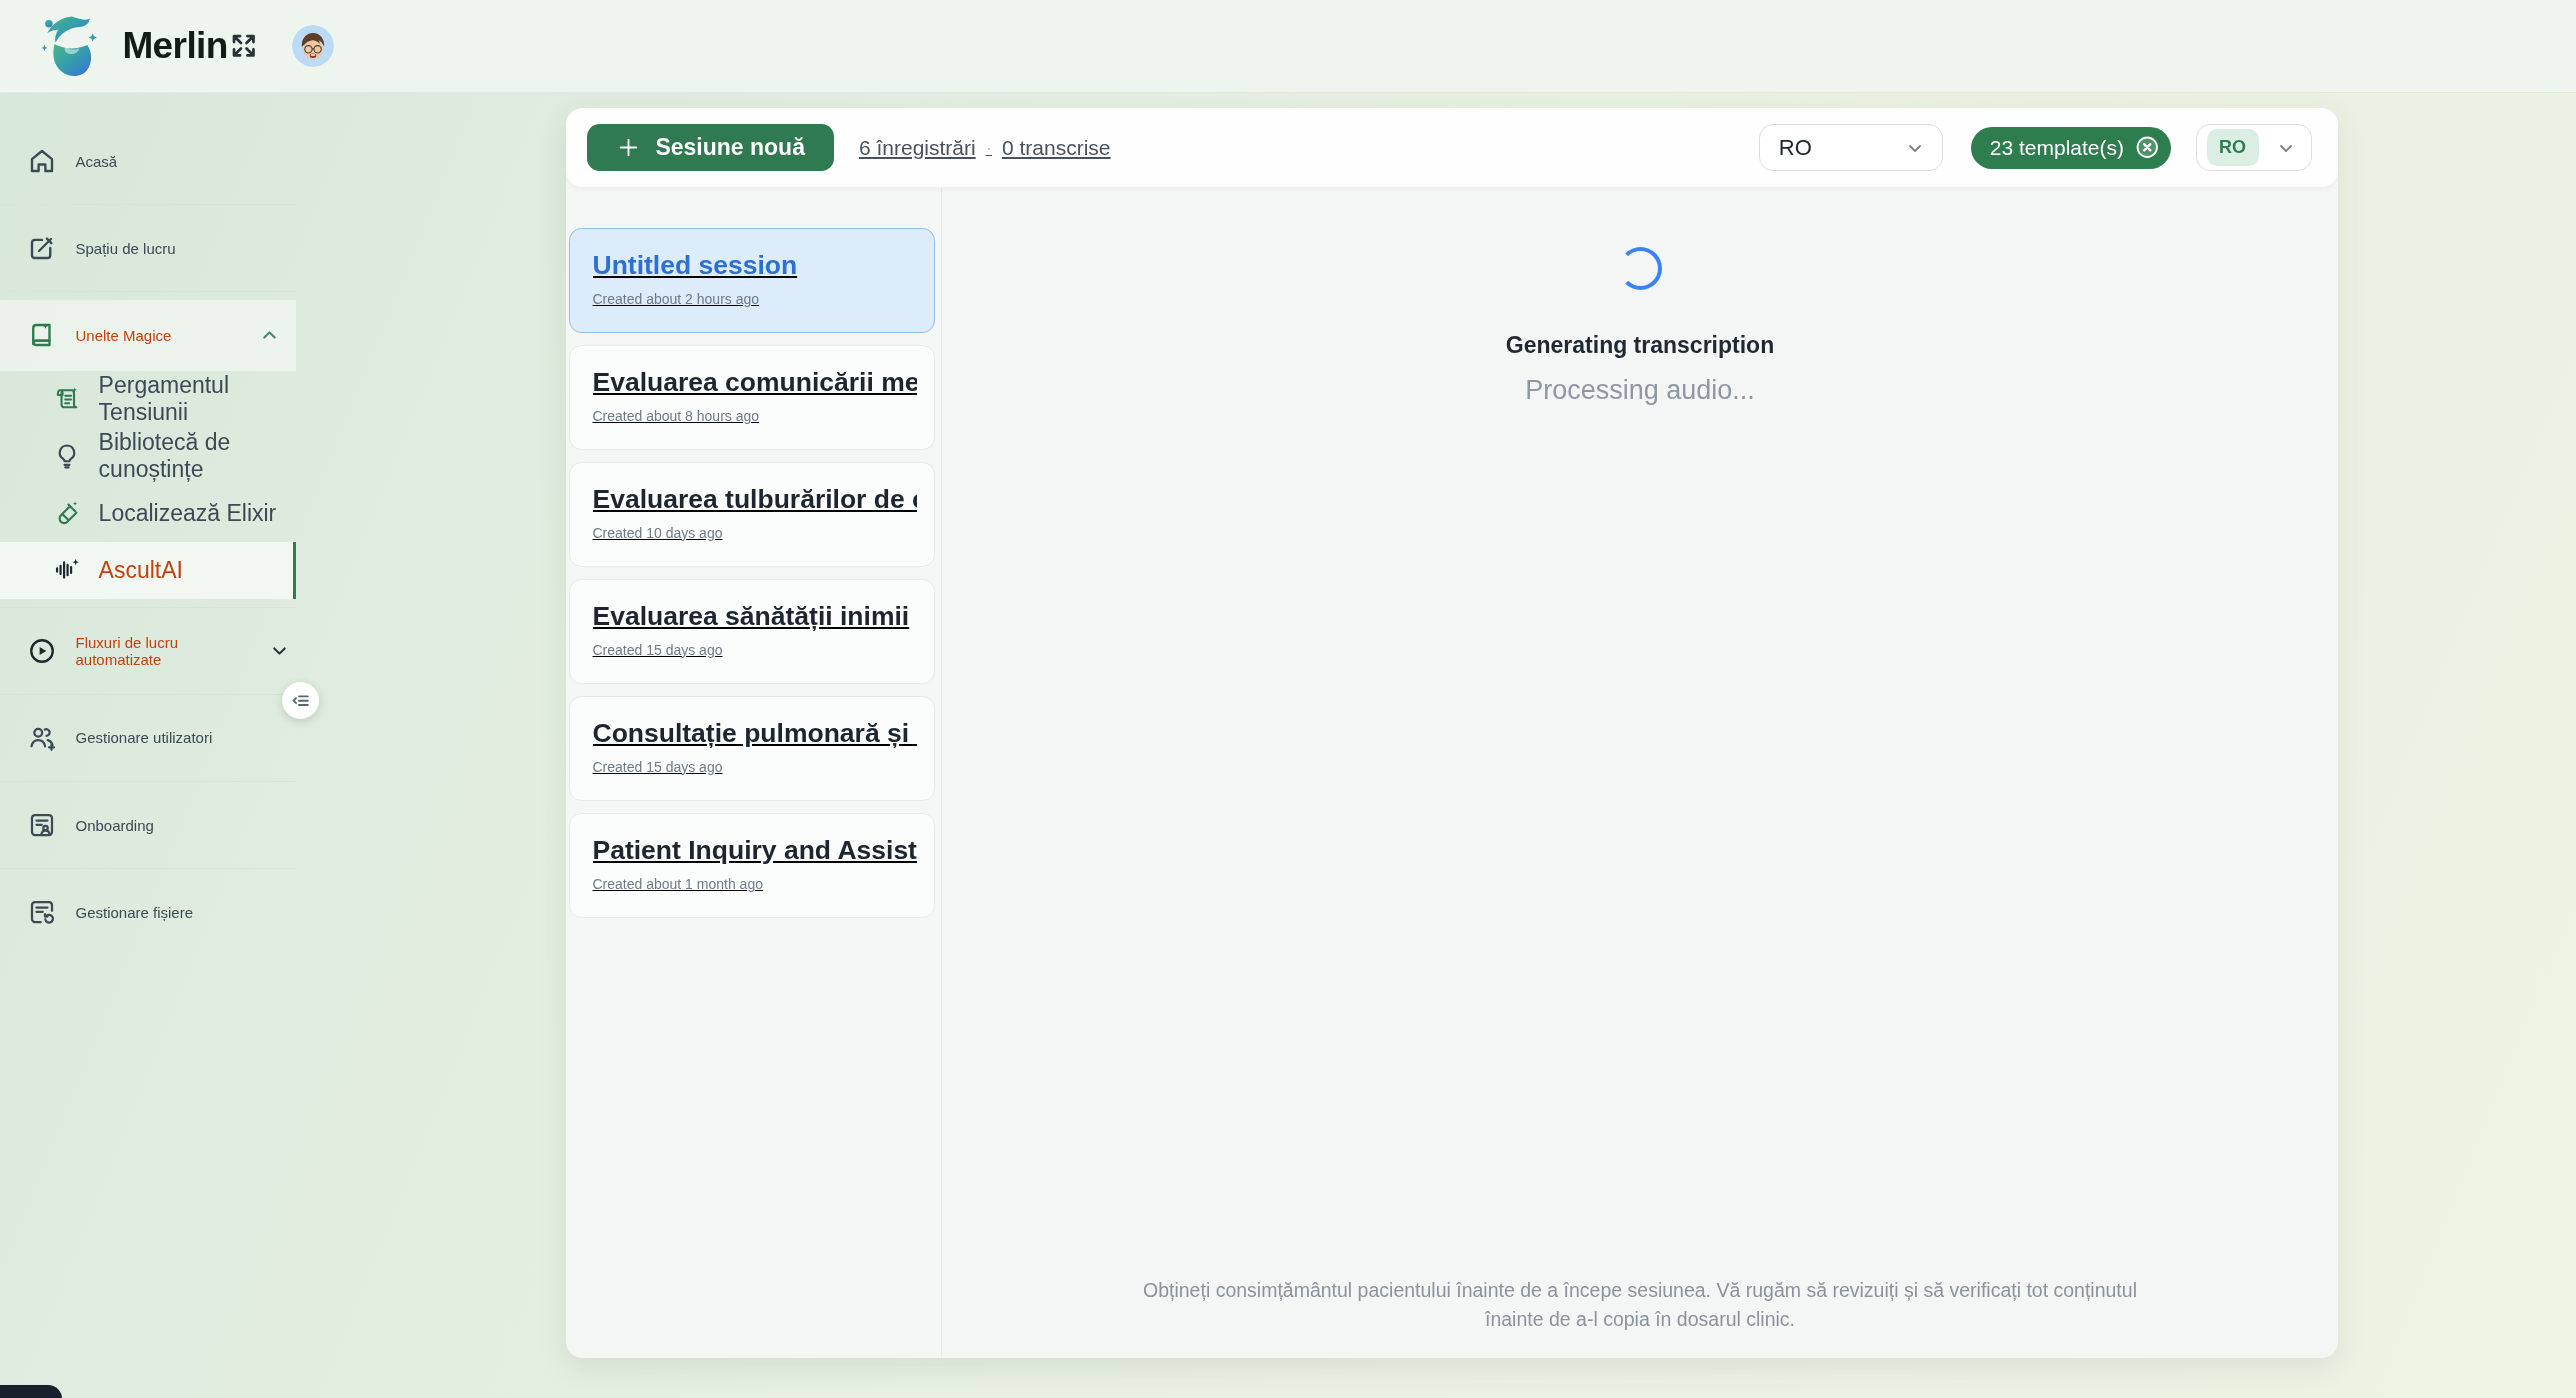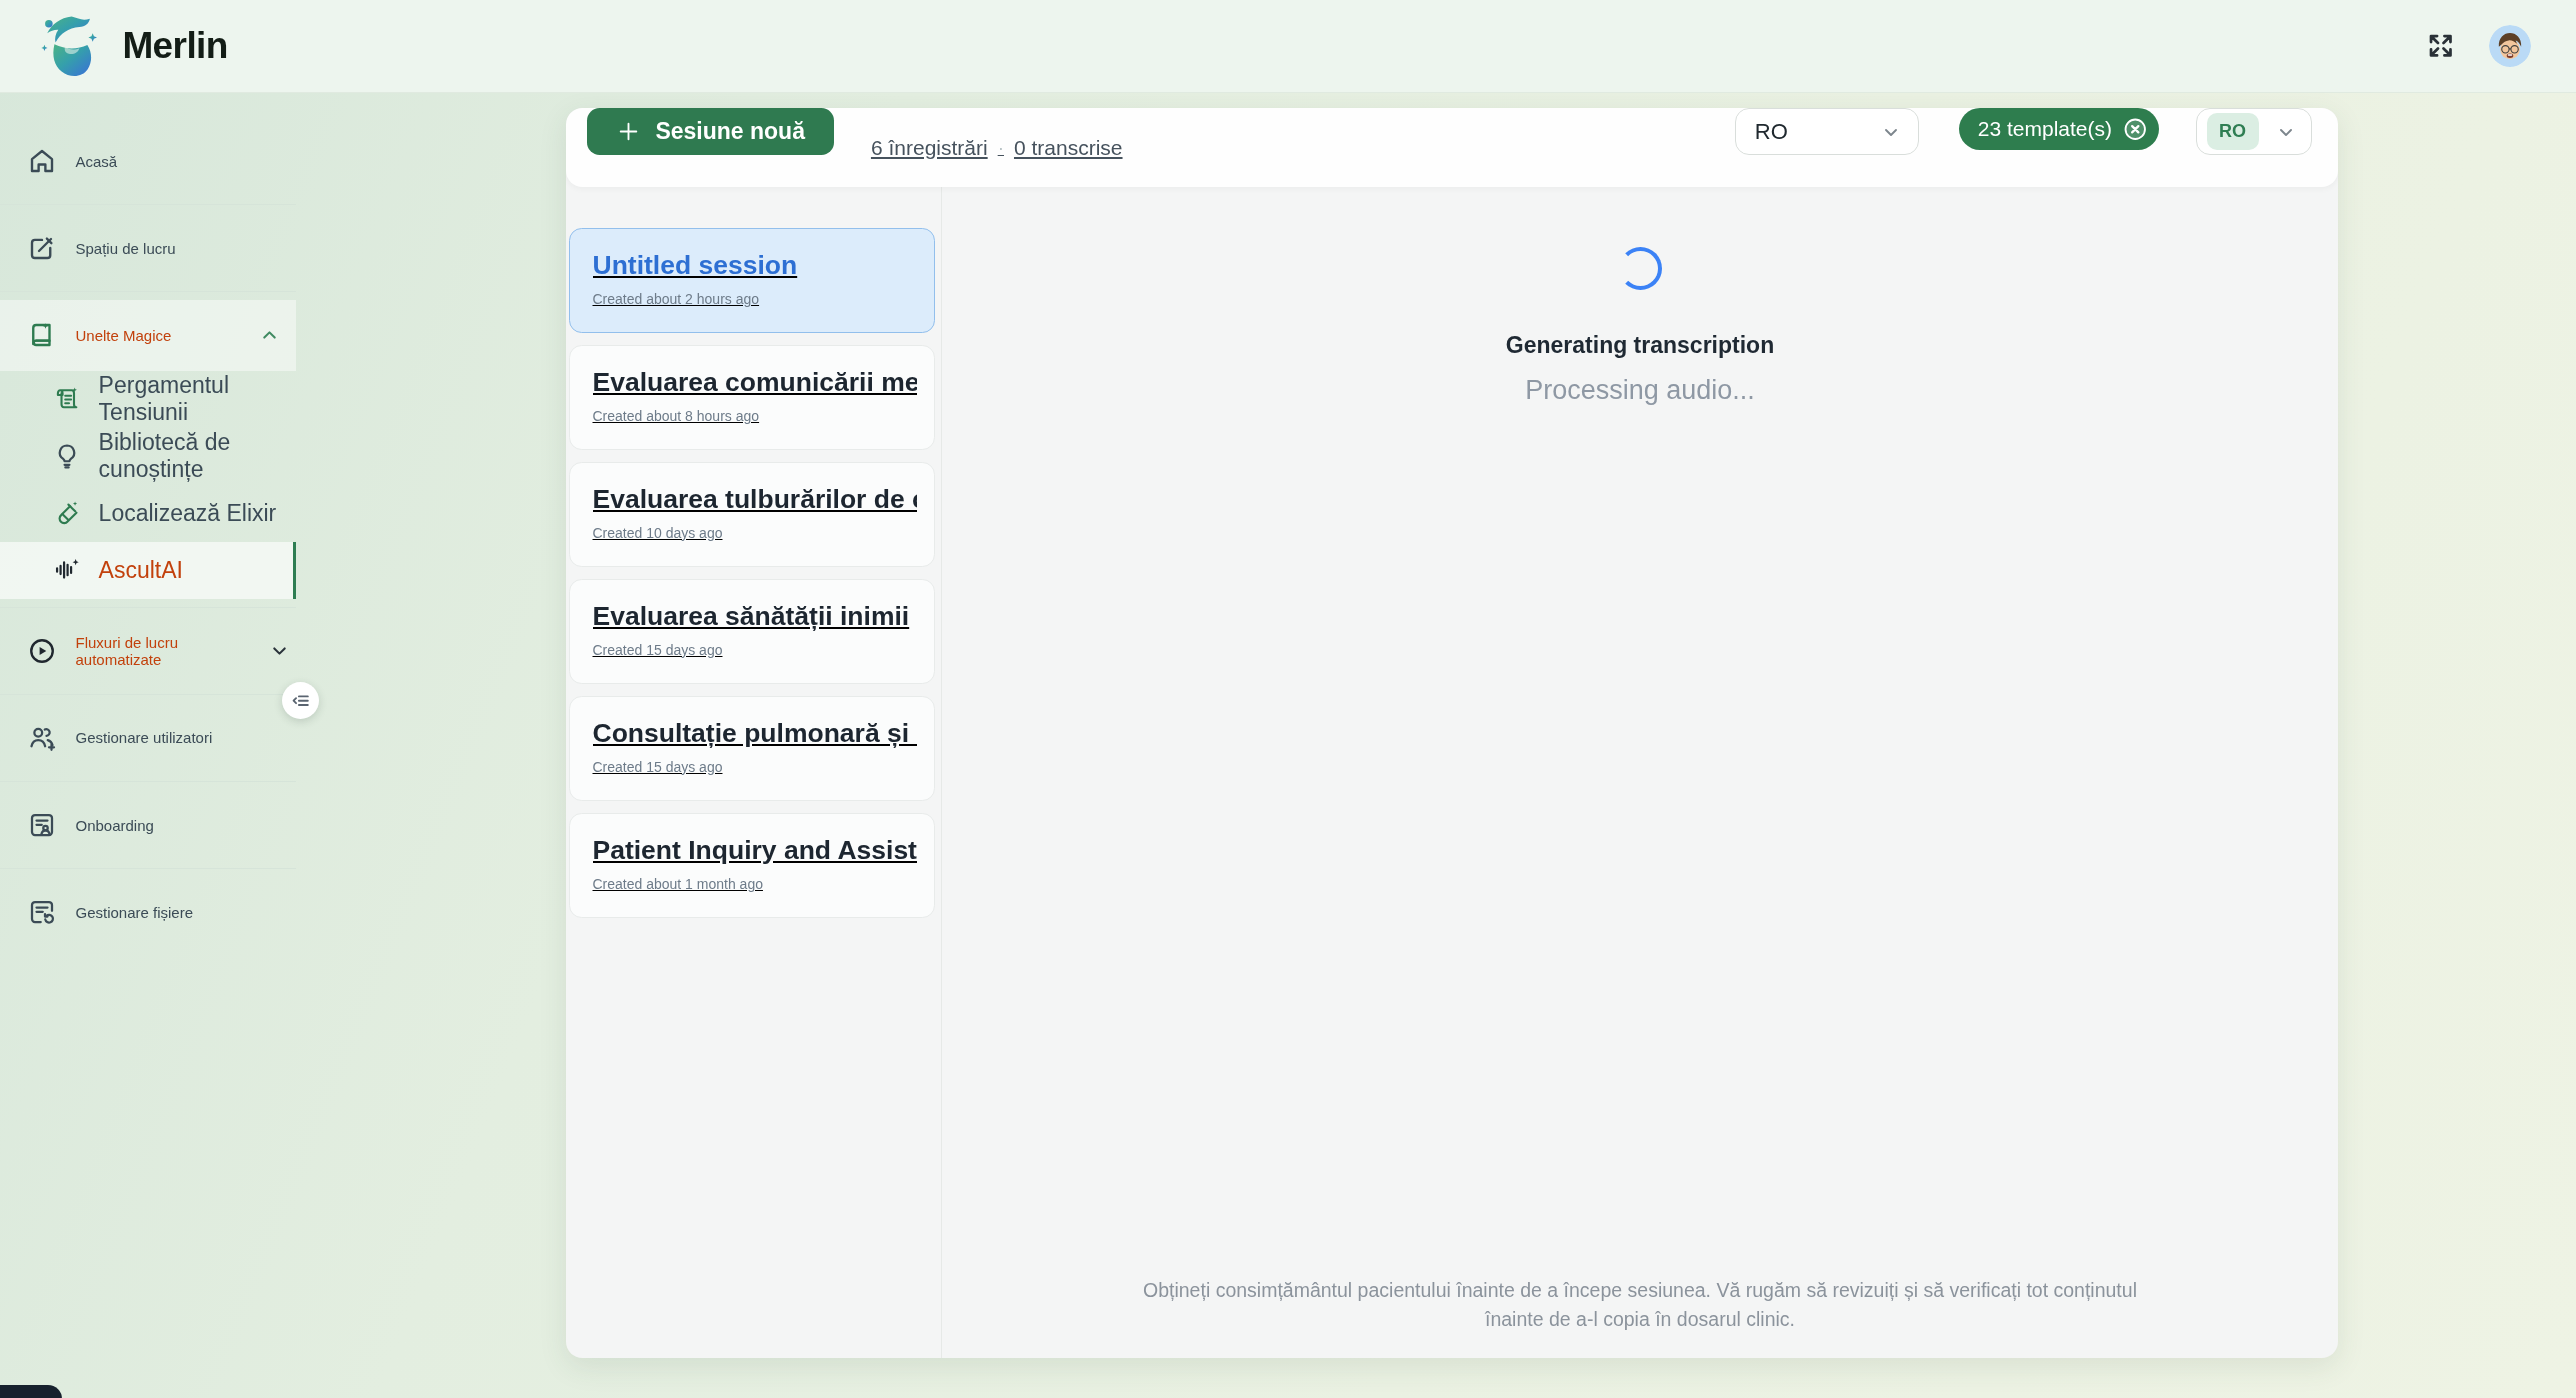--- a/index.html
+++ b/index.html
@@ -6,21 +6,21 @@
   body{
     width:2576px;height:1399px;overflow:hidden;position:relative;
     background:linear-gradient(112deg,#d7e7da 0%,#e3eee0 30%,#eaf1e2 62%,#eef3e4 100%);
     font-family:"Liberation Sans", sans-serif;
     -webkit-font-smoothing:antialiased;
   }
   
   .app-header{
     position:absolute;top:0;left:0;right:0;height:93px;
     background:#edf5ee;border-bottom:0.6px solid #e0eae0;
-    display:flex;align-items:center;justify-content:space-between;
+    display:flex;align-items:center;
     padding:0 45px 0 35px;box-sizing:border-box;z-index:5;
   }
   .logo-wrap{display:flex;align-items:center;gap:16.4px;}
   .logo-wrap svg{width:71px;height:71px;}
   .app-name{font-size:37px;font-weight:700;color:#131d16;letter-spacing:-0.6px;}
   .header-right{display:flex;align-items:center;gap:33px;}
   .icon-btn{background:none;border:none;padding:0;cursor:pointer;display:flex;align-items:center;}
   .fullscreen-icon{width:31.5px;height:31.5px;color:#2a3137;}
   .avatar{width:42px;height:42px;border-radius:50%;overflow:hidden;display:block;}
   
@@ -50,21 +50,21 @@
   .collapse-btn svg{width:21.4px;height:21.4px;color:#5a6470;}
   
   .panel{
     position:absolute;left:566px;top:108px;width:1772px;height:1250px;
     border-radius:16.4px;background:#f4f5f5;box-shadow:0 8.8px 29px rgba(45,75,58,.10);
     overflow:hidden;display:flex;flex-direction:column;
   }
   .toolbar{
     height:79px;flex:0 0 79px;background:#fefefe;border-radius:16.4px;
     box-shadow:0 1.9px 6.3px rgba(0,0,0,.04);
-    display:flex;padding:0 26.5px 0 21.4px;box-sizing:border-box;position:relative;z-index:2;gap:12px;
+    display:flex;align-items:center;padding:0 26.5px 0 21.4px;box-sizing:border-box;position:relative;z-index:2;
   }
   .new-session-btn{
     display:flex;align-items:center;gap:14px;background:#2f7a50;color:#fff;
     font-family:"Liberation Sans",sans-serif;font-size:23px;font-weight:600;
     border:none;border-radius:12.6px;height:47px;padding:0 29px;cursor:pointer;
   }
   .new-session-btn svg{width:25px;height:25px;}
   .stats{margin-left:25px;font-size:21px;color:#46525d;display:flex;align-items:center;gap:10px;text-decoration:underline;}
   .stats .dot{color:#b9c3c6;font-size:19px;}
   .tspacer{flex:1;}

